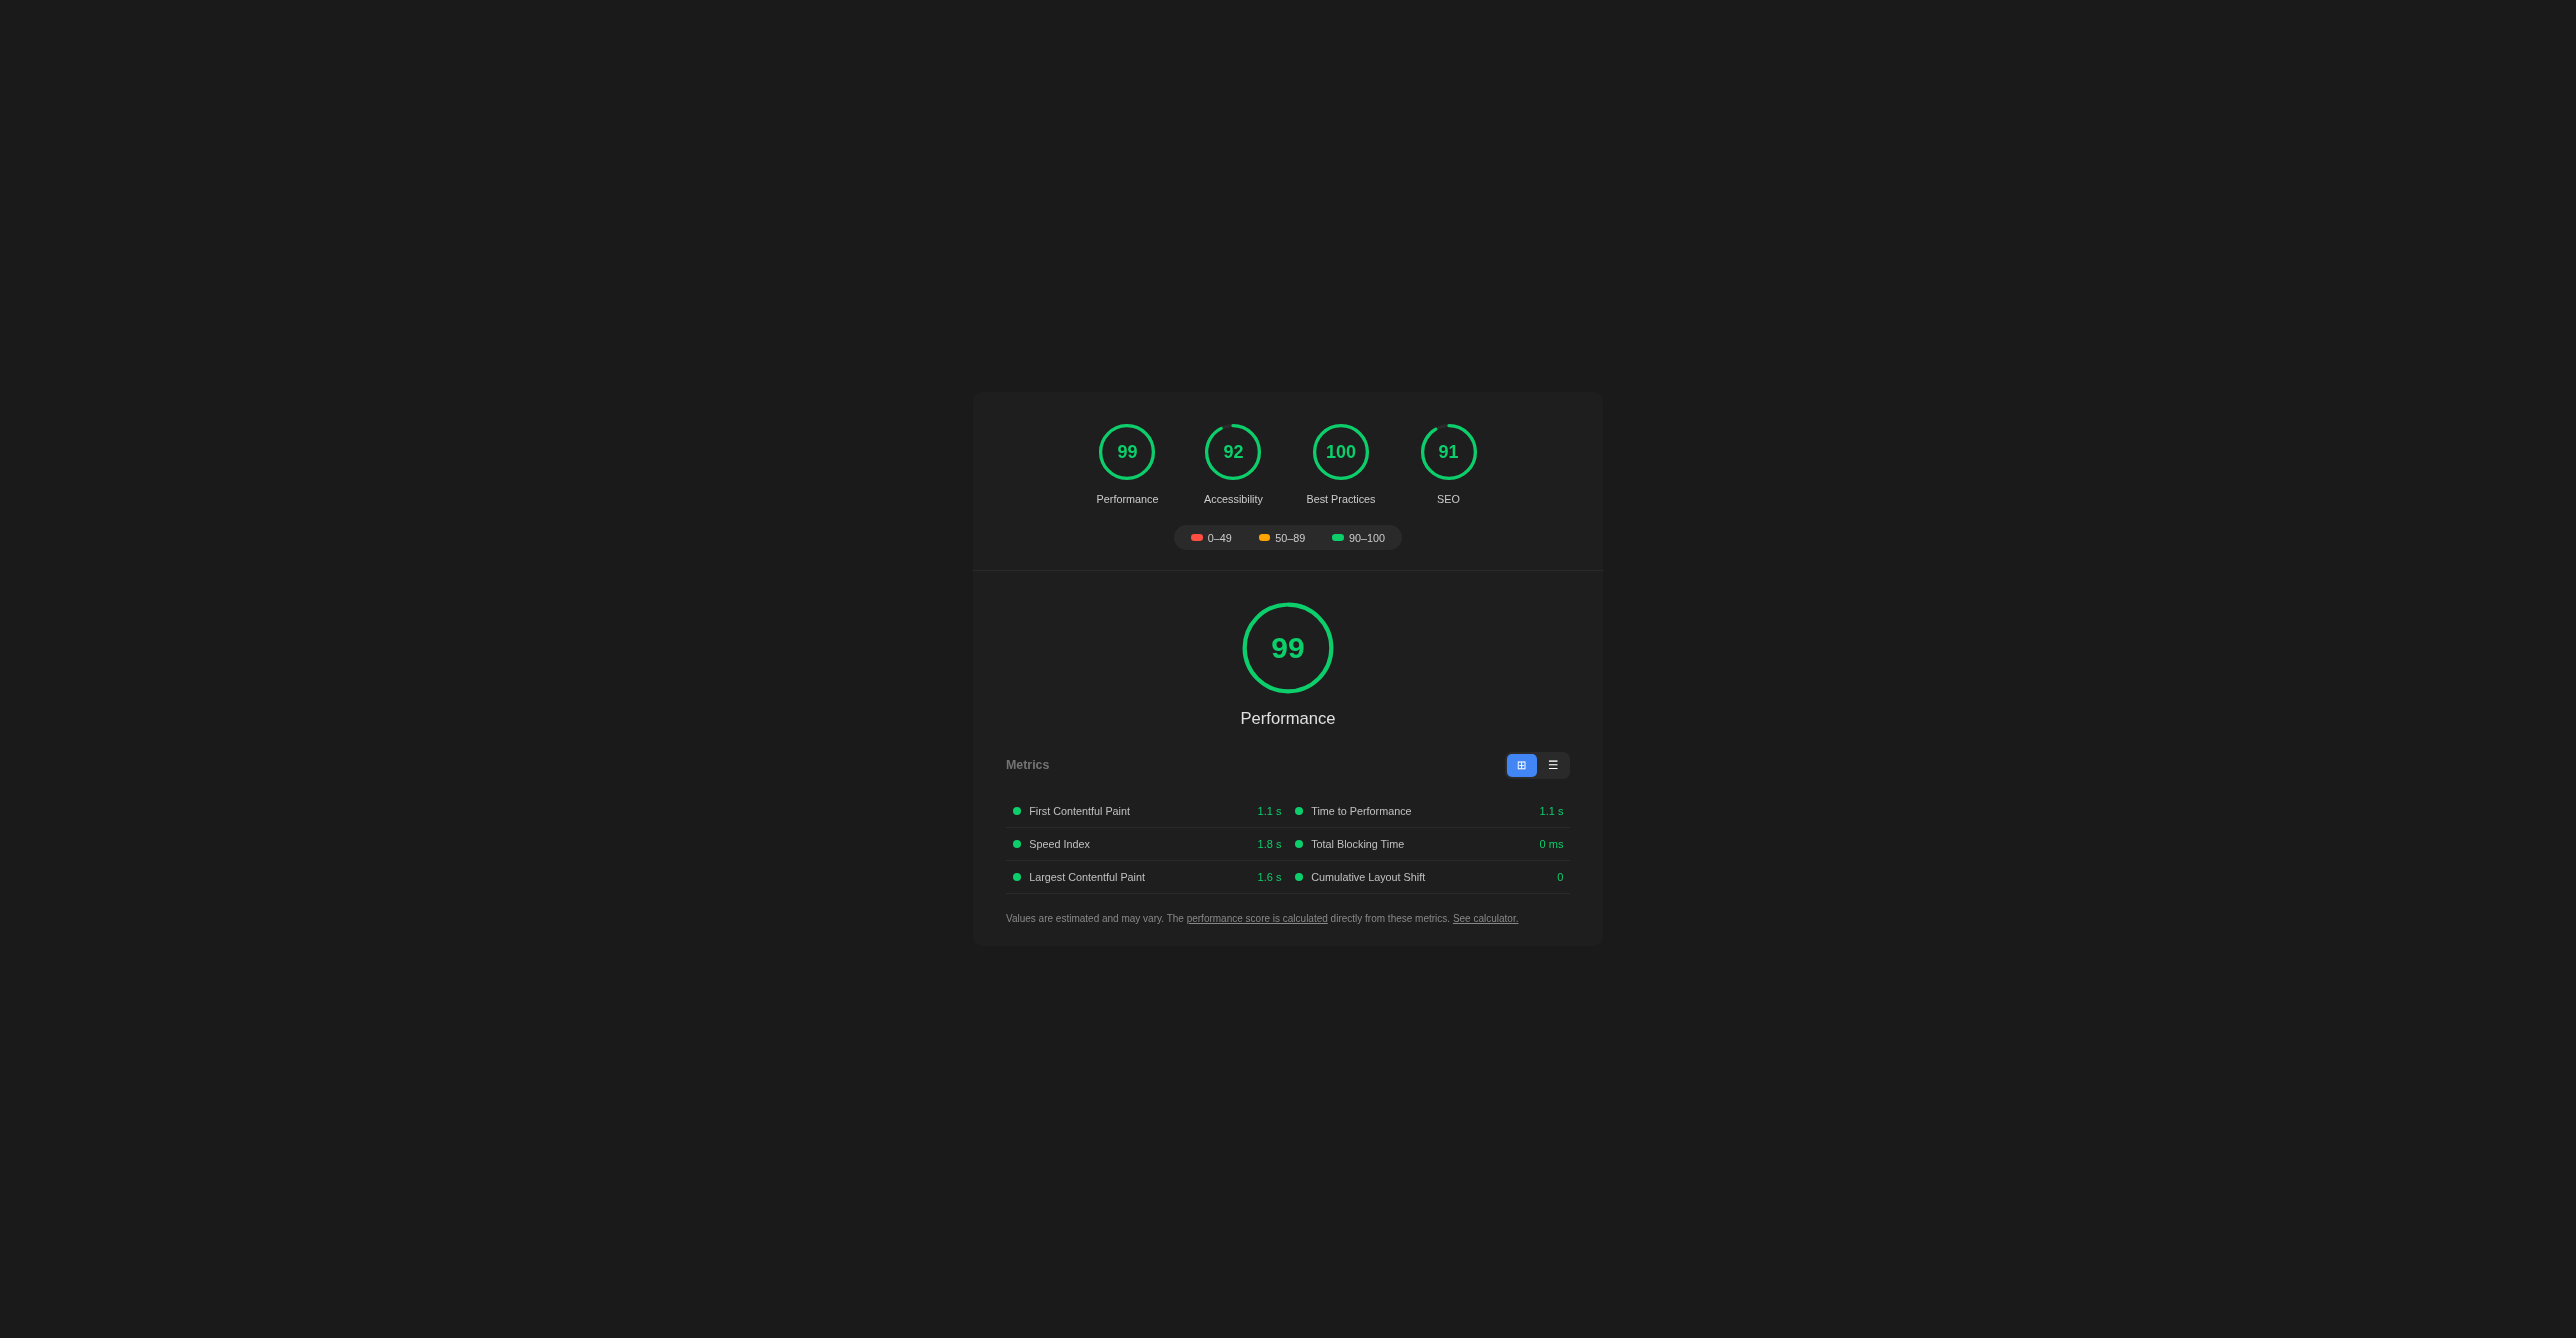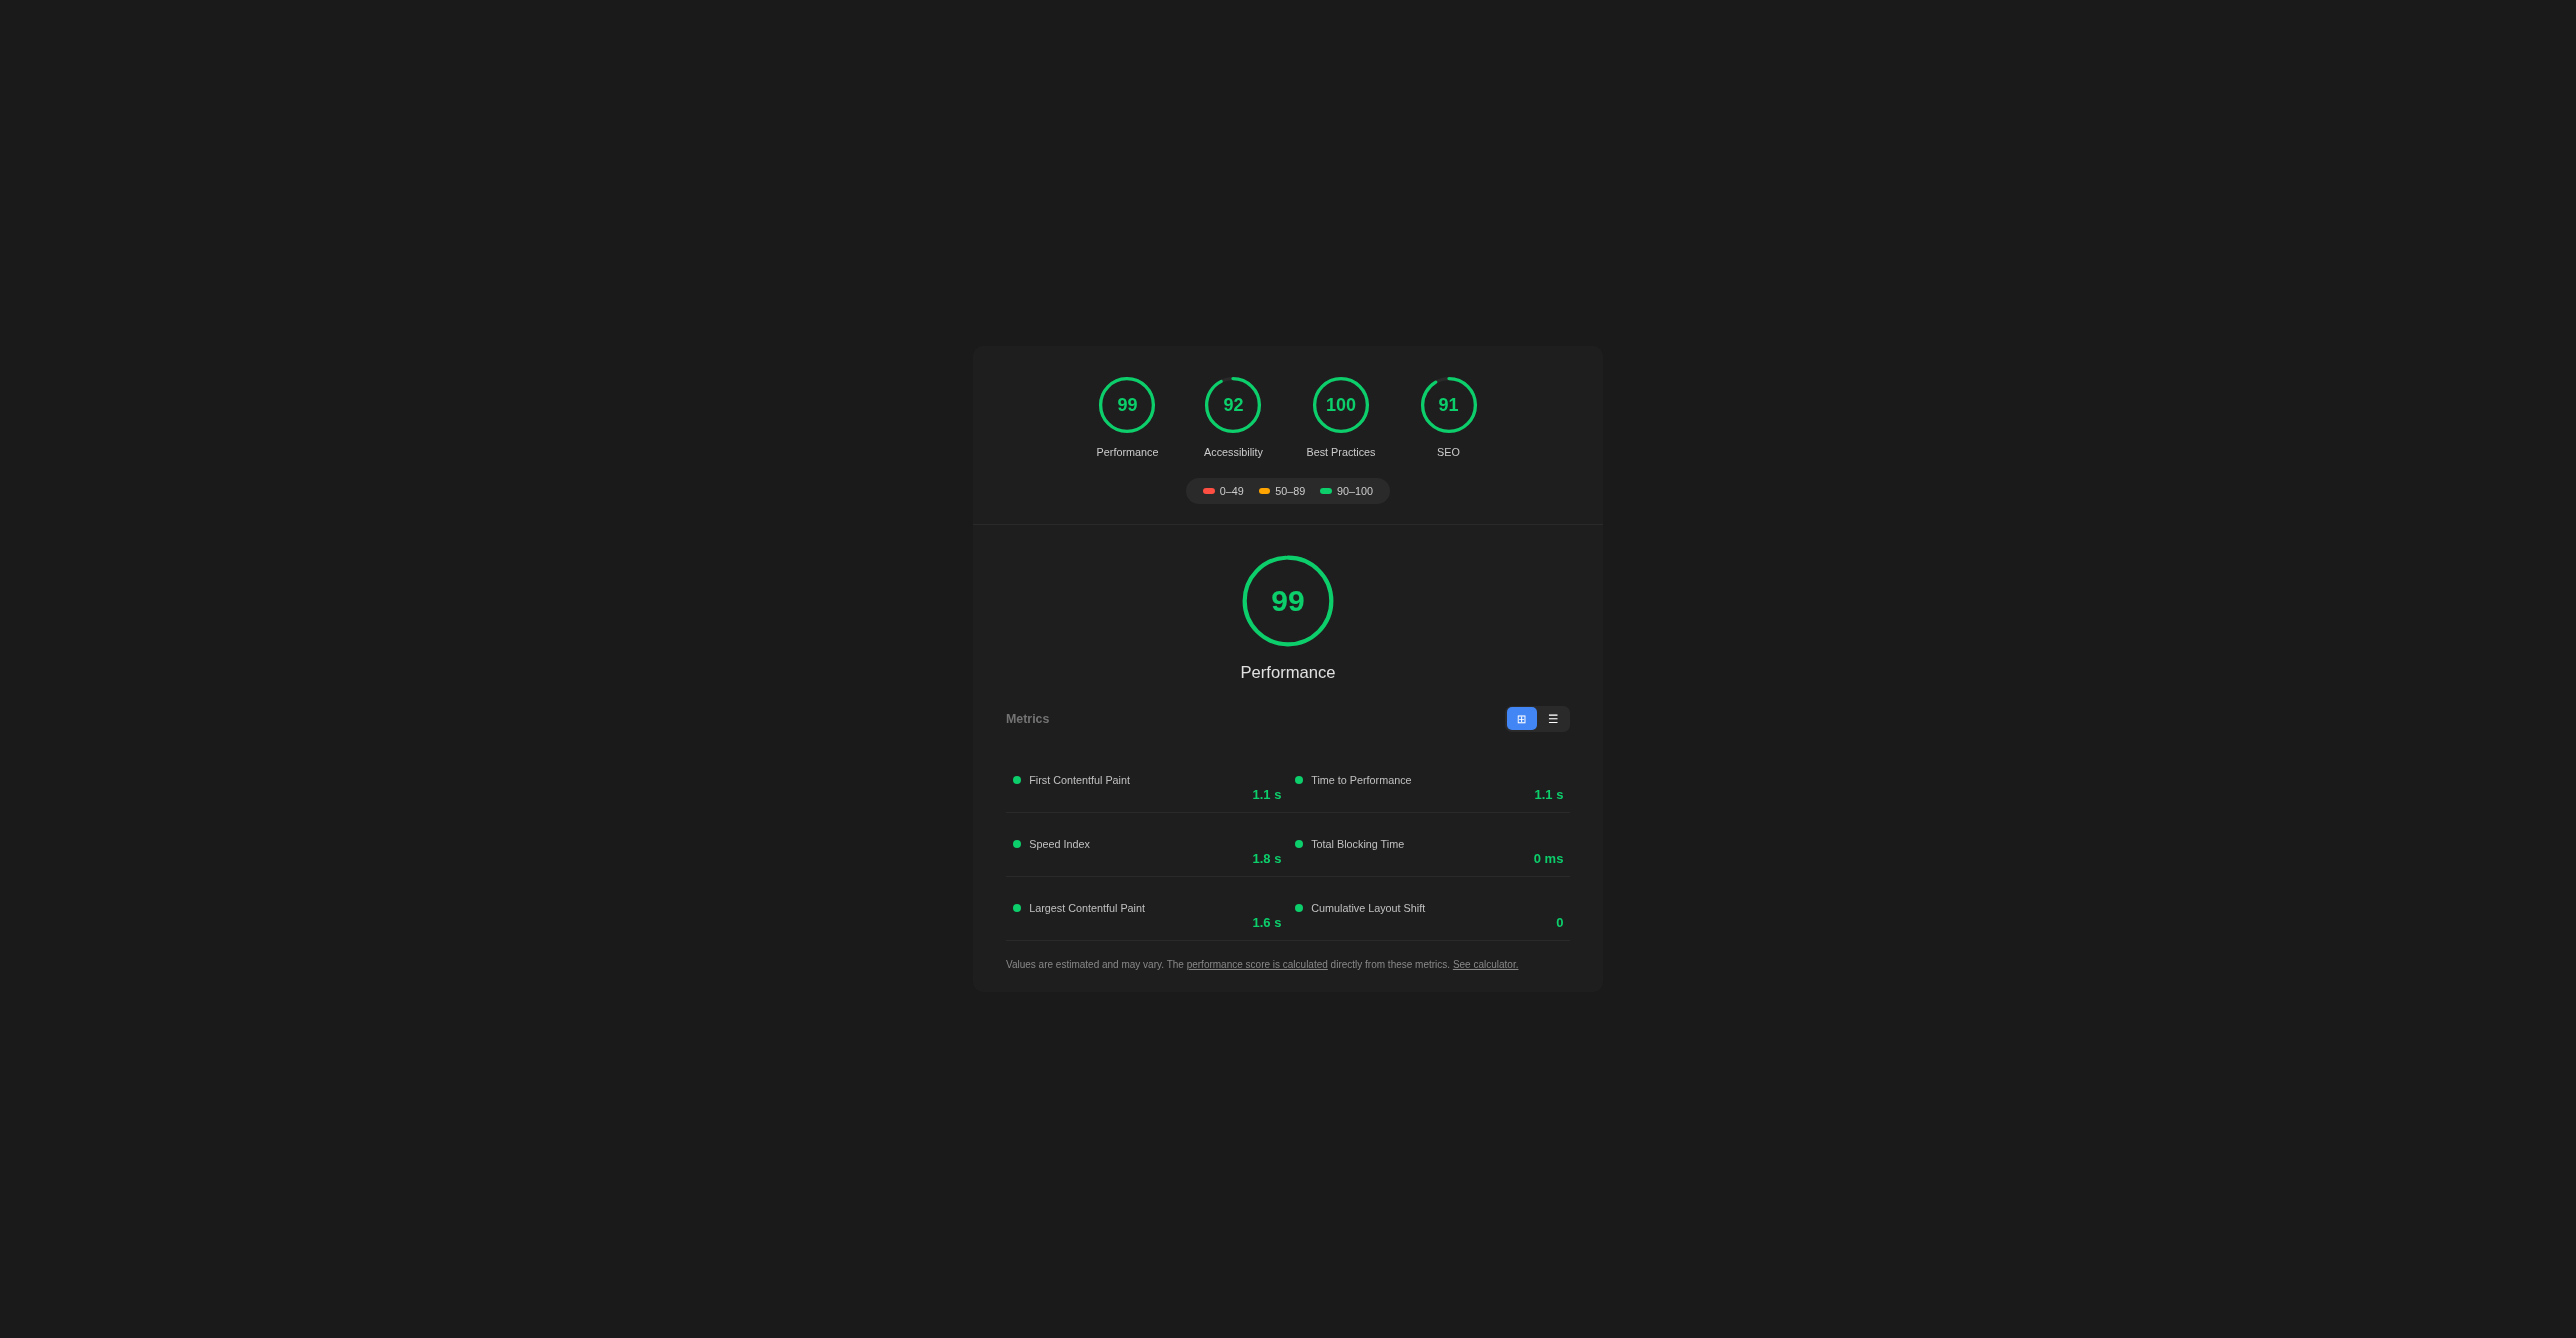--- a/index.html
+++ b/index.html
@@ -74,21 +74,21 @@
       display: flex;
       justify-content: center;
       gap: 0;
     }
     .legend-pill {
       background: #2a2a2a;
       border-radius: 16.6px;
       padding: 6.6px 16.6px;
       display: flex;
       align-items: center;
-      gap: 15px;
+      gap: 27px;
     }
     .legend-item {
       display: flex;
       align-items: center;
       gap: 5px;
       color: #ccc;
       font-size: 10.8px;
     }
     .legend-dot {
       width: 11.6px;
@@ -206,23 +206,22 @@
       margin-right: 8.3px;
       flex-shrink: 0;
     }
     .metric-name {
       color: #c0c0c0;
       font-size: 10.8px;
       flex: 1;
     }
     .metric-value {
       color: #0cce6b;
-      font-size: 13px;
-      font-weight: 700;
-      margin-top: 28px;
+      font-size: 11px;
+      font-weight: 400;
     }
 
     .footnote {
       margin-top: 16.6px;
       color: #888;
       font-size: 10px;
       line-height: 1.5;
     }
     .footnote a {
       color: #888;

